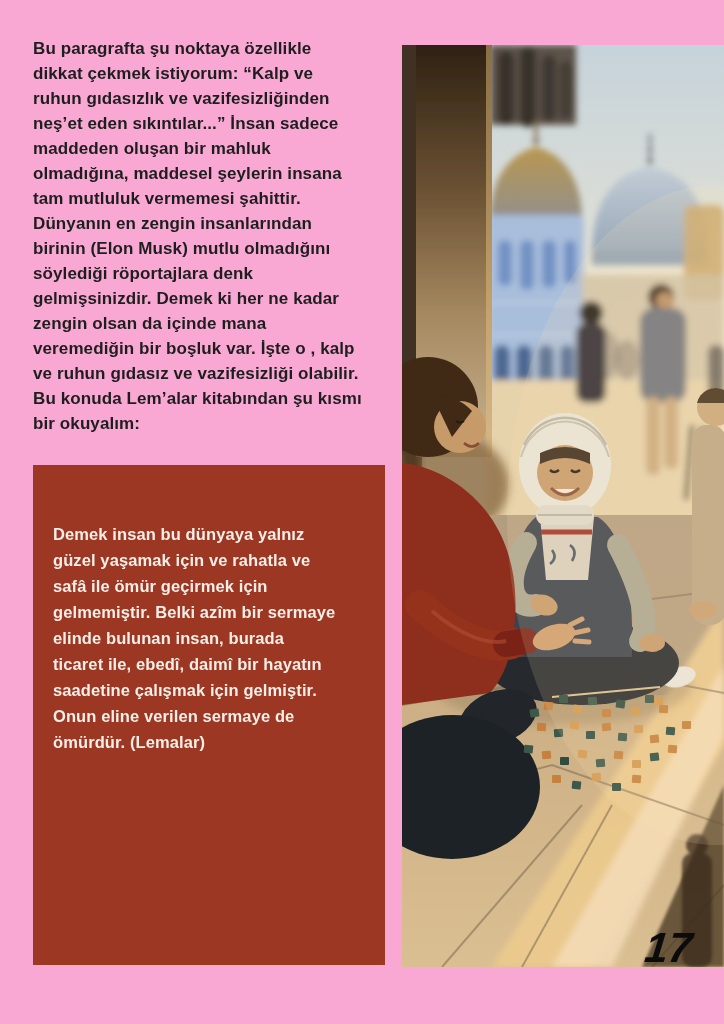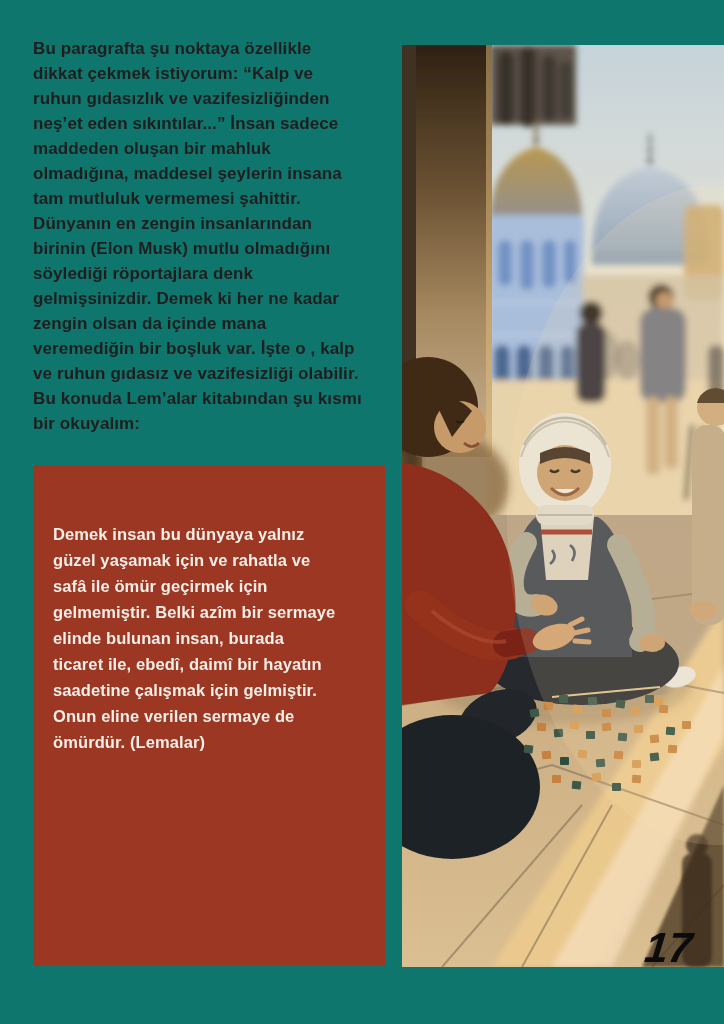--- a/index.html
+++ b/index.html
@@ -1,20 +1,20 @@
 <!DOCTYPE html>
 <html><head>
 <meta charset="utf-8">
 <style>
   html,body { margin:0; padding:0; }
   body {
     width:724px; height:1024px; background:#ffffff;
     font-family:"Liberation Sans","DejaVu Sans",sans-serif;
   }
-  .page { position:relative; width:724px; height:1024px; background:#0f766e; overflow:hidden; }
+  .page { position:relative; width:724px; height:1024px; background:#f9a8d4; overflow:hidden; }
 
   .intro {
     position:absolute; left:33px; top:36px; width:374px; margin:0;
     font-size:17px; line-height:25px; font-weight:700; color:#1e1e1e;
     letter-spacing:.1px; white-space:pre-line;
   }
 
   .quote-box {
     position:absolute; left:33px; top:465px; width:352px; height:500px;
     background:#9B3722; box-sizing:border-box; padding:56px 20px 0 20px;

